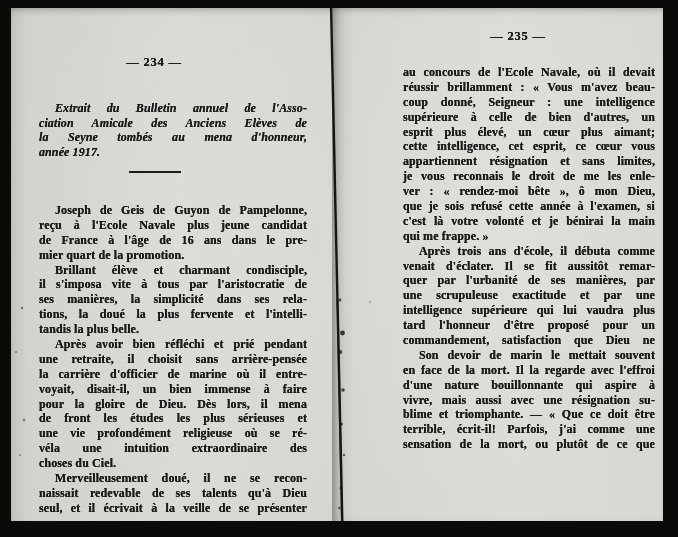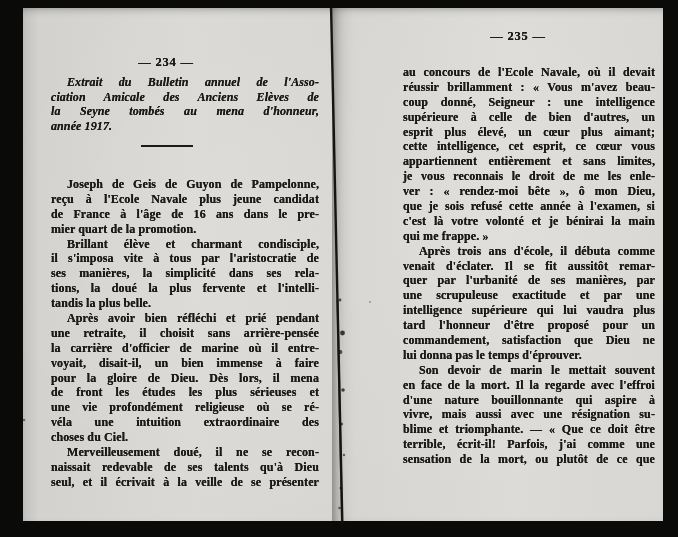--- a/index.html
+++ b/index.html
@@ -14,21 +14,21 @@
     position: relative;
     width: 678px; height: 537px;
     background: var(--background, #0a0a09);
   }
   .page {
     position: absolute;
     top: 8px; bottom: 16px;
     background: var(--paper, #d7d6d2);
   }
   .page.left {
-    left: 23px; width: 376px;
+    left: 11px; width: 376px;
     background:
       radial-gradient(130% 95% at 68% 45%, rgba(255,255,255,0.10), rgba(0,0,0,0) 62%),
       linear-gradient(90deg, #c3c2be 0px, #d3d2ce 16px, #dad9d5 45%, #d6d5d1 90%, #d0cfcc 100%);
     box-shadow: inset 0 6px 10px -6px rgba(0,0,0,0.35), inset -6px 0 10px -7px rgba(0,0,0,0.35);
   }
   .page.right {
     left: 332px; width: 331px;
     background:
       radial-gradient(130% 95% at 40% 40%, rgba(255,255,255,0.12), rgba(0,0,0,0) 62%),
       linear-gradient(90deg, #c2c1bd 0px, #d6d5d1 22px, #dcdbd7 55%, #d8d7d3 100%);
@@ -58,21 +58,21 @@
   .line {
     line-height: 14.9px; height: 14.9px;
     white-space: nowrap;
     text-align: justify;
     text-align-last: justify;
     text-justify: inter-word;
   }
   .line.indent { padding-left: 16px; }
   .line.flush  { text-align-last: left; }
 
-  .epigraph { margin-top: 6px; font-style: italic; }
+  .epigraph { margin-top: 32px; font-style: italic; }
   .epigraph .line { line-height: 14.5px; height: 14.5px; }
 
   .rule {
     width: 52px; height: 2px;
     background: var(--ink, #161513);
     margin: 12px auto 0 auto;
     position: relative; left: -18px;
   }
   .left-col  .body { margin-top: 30px; }
   .right-col .body { margin-top: 22px; }
@@ -126,34 +126,33 @@
   <div class="page right">
     <div class="column right-col">
       <div class="pageno">— 235 —</div>
       <div class="body">
           <div class="line">au concours de l'Ecole Navale, où il devait</div>
           <div class="line">réussir brillamment : « Vous m'avez beau-</div>
           <div class="line">coup donné, Seigneur : une intelligence</div>
           <div class="line">supérieure à celle de bien d'autres, un</div>
           <div class="line">esprit plus élevé, un cœur plus aimant;</div>
           <div class="line">cette intelligence, cet esprit, ce cœur vous</div>
-          <div class="line">appartiennent entièrement et sans limites,</div>
+          <div class="line">appartiennent résignation et sans limites,</div>
           <div class="line">je vous reconnais le droit de me les enle-</div>
           <div class="line">ver : « rendez-moi bête », ô mon Dieu,</div>
           <div class="line">que je sois refusé cette année à l'examen, si</div>
           <div class="line">c'est là votre volonté et je bénirai la main</div>
           <div class="line flush">qui me frappe. »</div>
           <div class="line indent">Après trois ans d'école, il débuta comme</div>
           <div class="line">venait d'éclater. Il se fit aussitôt remar-</div>
           <div class="line">quer par l'urbanité de ses manières, par</div>
           <div class="line">une scrupuleuse exactitude et par une</div>
           <div class="line">intelligence supérieure qui lui vaudra plus</div>
           <div class="line">tard l'honneur d'être proposé pour un</div>
           <div class="line">commandement, satisfaction que Dieu ne</div>
-          <div class="line flush">lui donna pas le temps d'éprouver.</div>
           <div class="line indent">Son devoir de marin le mettait souvent</div>
           <div class="line">en face de la mort. Il la regarde avec l'effroi</div>
           <div class="line">d'une nature bouillonnante qui aspire à</div>
           <div class="line">vivre, mais aussi avec une résignation su-</div>
           <div class="line">blime et triomphante. — « Que ce doit être</div>
           <div class="line">terrible, écrit-il! Parfois, j'ai comme une</div>
           <div class="line">sensation de la mort, ou plutôt de ce que</div>
         </div>
     </div>
   </div>

